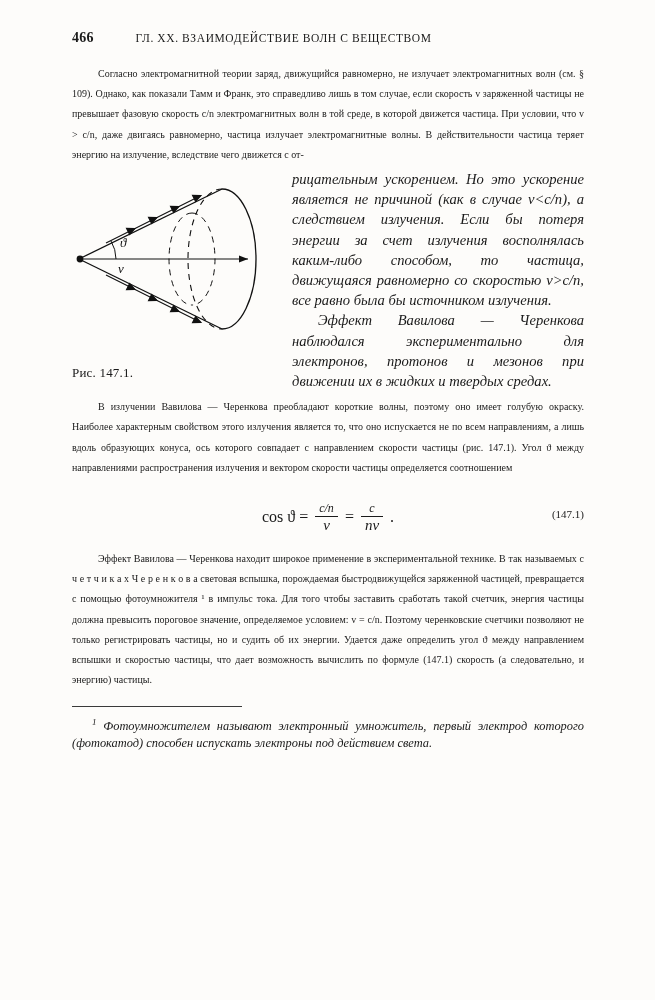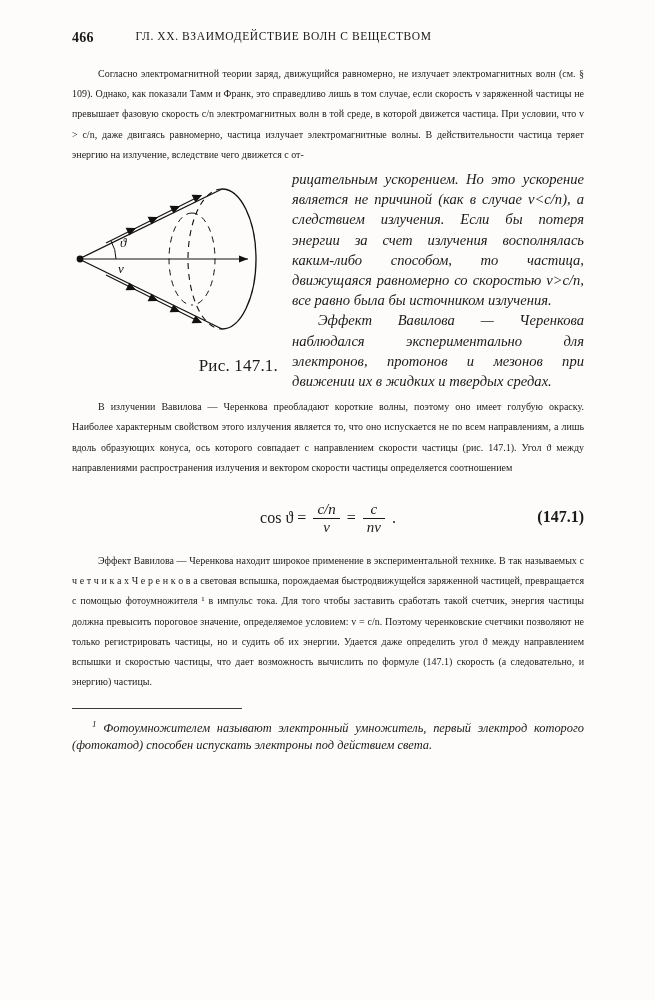--- a/index.html
+++ b/index.html
@@ -23,21 +23,21 @@
     background: #fdfcfa;
   }
   .content {
     position: absolute;
     left: 72px;
     top: 30px;
     width: 512px;
   }
   .header {
     display: flex;
-    align-items: flex-start;
+    align-items: center;
     font-size: 12.5px;
     margin-bottom: 18px;
     letter-spacing: 0.2px;
   }
   .header .folio {
     font-weight: bold;
     font-size: 14px;
     margin-right: 42px;
   }
   .header .runhead {
@@ -60,23 +60,23 @@
   .figblock {
     margin-top: 4px;
     overflow: hidden;
   }
   .figure {
     float: left;
     width: 206px;
     margin: 4px 14px 2px 0;
   }
   .figcap {
-    text-align: right;
-    font-size: 17px;
-    margin-top: 11px;
+    text-align: left;
+    font-size: 13px;
+    margin-top: 20px;
     letter-spacing: 0.2px;
   }
   .wrapped {
     font-size: 14.6px;
     line-height: 20.2px;
     text-align: justify;
     font-style: italic;
   }
   .wrapped .indent { text-indent: 26px; display: block; margin-left: 8px; }
 
@@ -84,36 +84,35 @@
     text-align: center;
     font-size: 16px;
     margin: 24px 0 14px 0;
     position: relative;
     font-family: "Liberation Serif", serif;
   }
   .formula .eqno {
     position: absolute;
     right: 0;
     top: 6px;
-    font-size: 16px;
-    font-weight: bold;
+    font-size: 11px;
   }
   .frac {
     display: inline-block;
     vertical-align: middle;
     text-align: center;
     margin: 0 3px;
     position: relative;
     top: -1px;
   }
   .frac .num {
     display: block;
     padding: 0 4px;
     font-style: italic;
-    font-size: 15px;
+    font-size: 12px;
   }
   .frac .den {
     display: block;
     border-top: 1.1px solid #1a1a1a;
     padding: 0 4px;
     font-style: italic;
     font-size: 15px;
   }
 
   .footnote-rule {

